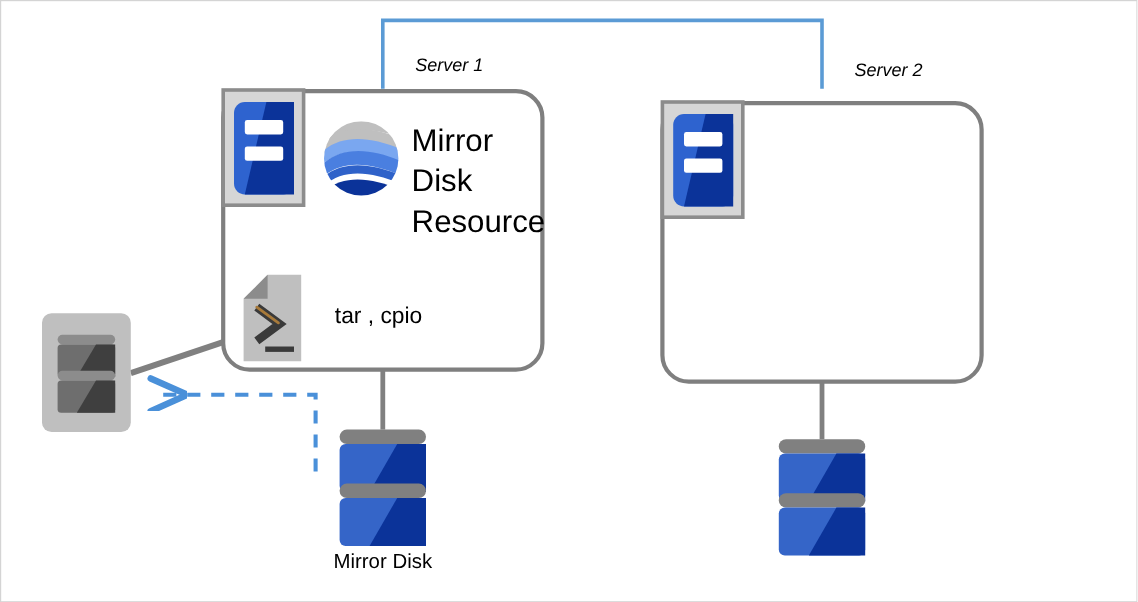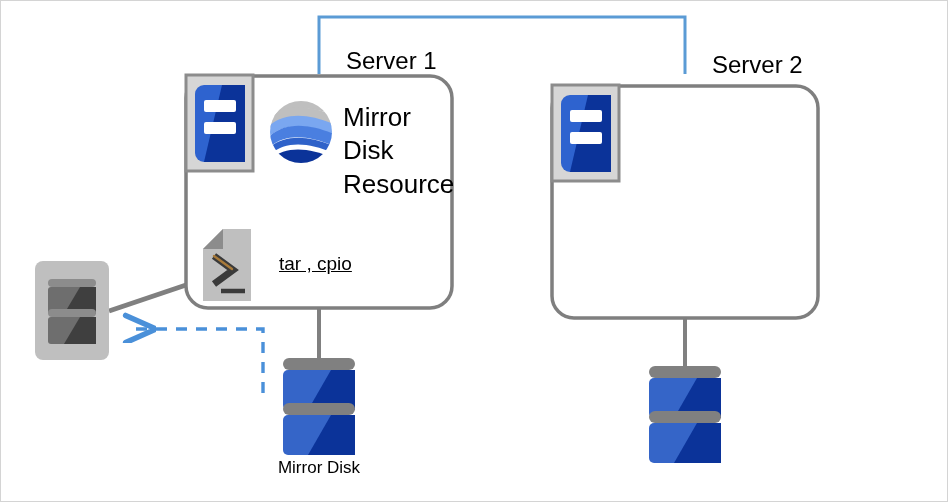--- a/index.html
+++ b/index.html
@@ -28,21 +28,22 @@
     height: 502px;
   }
   .lbl {
     position: absolute;
     color: #000000;
     font-family: "Liberation Sans", sans-serif;
     white-space: pre;
     line-height: 1.22;
   }
   .lbl-server {
-    font-size: 24px;
+    font-size: 15px;
+    font-style: italic;
   }
   .lbl-resource {
     font-size: 26px;
     line-height: 1.28;
   }
   .lbl-tar {
     font-size: 19px;
   }
   .lbl-backup {
     font-size: 19px;
@@ -168,18 +169,18 @@
   </svg>
 
   <div class="lbl lbl-server" style="left:345px; top:45px;">Server 1</div>
 
   <div class="lbl lbl-server" style="left:711px; top:49px;text-align:right;">Server 2</div>
 
   <div class="lbl lbl-resource" style="left:342px; top:100px;">Mirror
 Disk
 Resource</div>
 
-  <div class="lbl lbl-tar" style="left:278px; top:251px;text-decoration:underline;">tar , cpio</div>
+  <div class="lbl lbl-tar" style="left:278px; top:251px;">tar , cpio</div>
 
 
   <div class="lbl lbl-mirrordisk" style="left:248px; top:457px; width:140px;">Mirror Disk</div>
 
 </div>
 
 </body></html>

